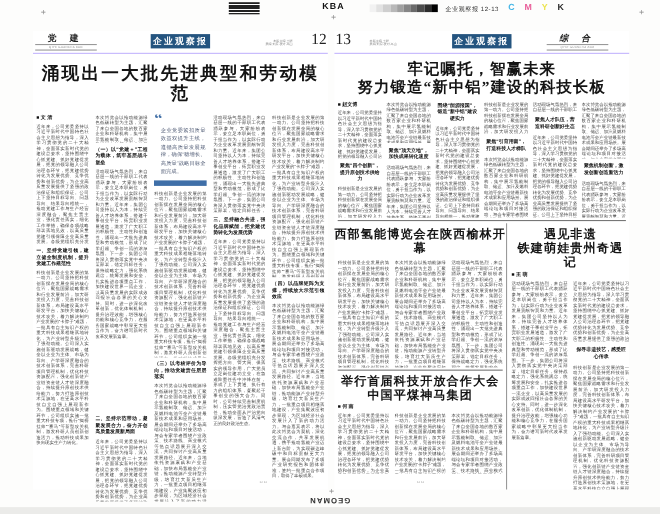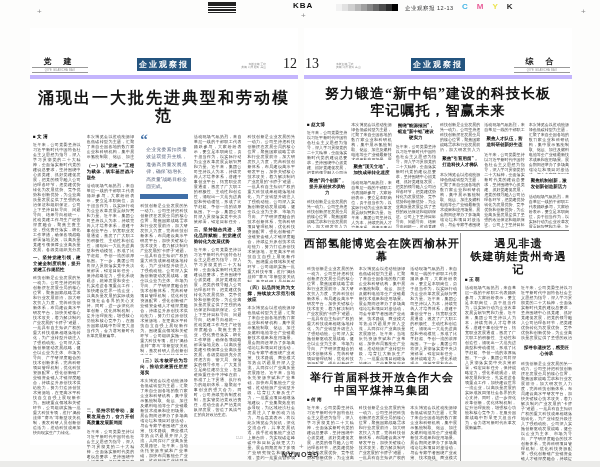--- a/index.html
+++ b/index.html
@@ -17,21 +17,21 @@
   .cmyk{position:absolute;left:462px;top:2px;display:flex;gap:9px;font-size:8px;font-weight:bold;}
   .geoman{position:absolute;left:281px;top:451px;font-size:7px;font-weight:bold;color:#2e2e2e;
           letter-spacing:1px;transform:rotate(180deg);}
   .foldnote{position:absolute;font-size:2.6px;color:#9a9a9a;}
   .bottomstrip{position:absolute;left:0;top:461px;width:600px;height:6px;background:#ebebe9;}
 
   
   .page{position:absolute;top:28px;width:268px;height:417px;background:#fff;}
   .page-left{left:30px;} .page-right{left:304px;}
 
-  .masthead{position:relative;height:20px;border-bottom:4px solid #c4b5fd;margin-top:27px;}
+  .masthead{position:relative;height:20px;border-bottom:1px solid #c4b5fd;}
   .brandbox{position:absolute;left:107px;top:3px;width:54px;height:13px;background:#24547f;color:#fff;
     font-family:"Liberation Serif","DejaVu Serif",serif;font-weight:bold;font-size:8px;
     letter-spacing:2px;text-align:center;line-height:13px;}
   .seclab{position:absolute;top:2px;width:56px;}
   .seclab-title{font-family:"Liberation Serif","DejaVu Serif",serif;font-weight:bold;font-size:8px;
     letter-spacing:5px;color:#222;line-height:9px;text-align:center;}
   .seclab-sub{border-top:0.5px solid #999;border-bottom:0.5px solid #999;font-size:2.6px;color:#8a8a8a;
     text-align:center;padding:0.5px 0;margin-top:1px;letter-spacing:0.3px;}
   .pblock{position:absolute;top:2px;display:flex;gap:17px;align-items:flex-end;}
   .pinfo{font-size:2.8px;color:#8a8a8a;line-height:3.6px;}
@@ -149,29 +149,29 @@
   <div class="page page-right">
     <div class="masthead">
       <div class="pblock" style="left:1px;">
         <div class="pnum">13</div>
         <div class="pinfo">
           <div>本版主编 王晓</div>
           <div>美编 刘原 校对 高山</div>
         </div>
       </div>
       <div class="brandbox">企业观察报</div>
-      <div class="seclab" style="right:2px;">
+      <div class="seclab" style="right:19px;font-style:italic;">
         <div class="seclab-title">综 合</div>
         <div class="seclab-sub">QIYE GUANCHA BAO</div>
       </div>
     </div>
 
     <div class="h1-right">
+      <div>牢记嘱托，智赢未来</div>
       <div>努力锻造“新中铝”建设的科技长板</div>
-      <div>牢记嘱托，智赢未来</div>
     </div>
 
     <div class="cols" style="height:106px;gap:4px;">
       <div class="col">
         <div class="byline">■ 赵文博</div>
         <div class="t clip" style="height:44px;">近年来，公司党委坚持以习近平新时代中国特色社会主义思想为指导，深入学习贯彻党的二十大精神，全面落实新时代党的建设总要求，坚持围绕中心抓党建、抓好党建促发展，把党的领导融入公司治理各环节，把党建优势转化为发展优势、竞争优势和创新优势，为企业高质量发展提供了坚强的政治保证和组织保证。公司上下坚持目标导向、问题导向、结果导向相统一，推动党建工作与生产经营深度融合，聚焦主责主业，强化责任落实，细化工作举措，确保各项战略部署落地见效，以高质量党建引领保障企业高质量发展。各级党组织充分发挥把方向、管大局、保落实的领导作用，广大党员立足岗位建功立业，在急难险重任务中冲锋在前，形成了上下贯通、执行有力的组织体系，凝聚起干事创业的强大合力。同时，公司持续完善制度机制，压实管党治党政治责任，推动全面从严治党向纵深发展，营造了风清气正的良好政治生态。</div>
         <div class="csub">聚焦“四个创新”，提升原创技术供给力</div>
         <div class="t">科技创新是企业发展的第一动力。公司坚持把科技创新摆在发展全局的核心位置，聚焦国家战略需求和行业发展前沿，加大研发投入力度，完善科技创新体系，布局建设高水平研发平台，加快关键核心技术攻关，着力解决制约产业发展的“卡脖子”难题，一批具有自主知识产权的重大科技成果相继落地转化，为产业转型升级注入了强劲动能。公司深入实施创新驱动发展战略，健全以企业为主体、市场为导向、产学研深度融合的技术创新体系，完善科研项目管理机制，优化科技资源配置，强化创新链产业链资金链人才链深度融合，持续提升原创技术供给能力，努力打造原创技术策源地，在更高水平科技自立自强上展现新作为。围绕重点领域和关键环节，公司组织实施一批重大科技专项，推行“揭榜挂帅”“赛马”等新型攻关机制，激发科研人员创新创造活力，推动科技成果加快向现实生产力转化。</div>
       </div>
       <div class="col">

